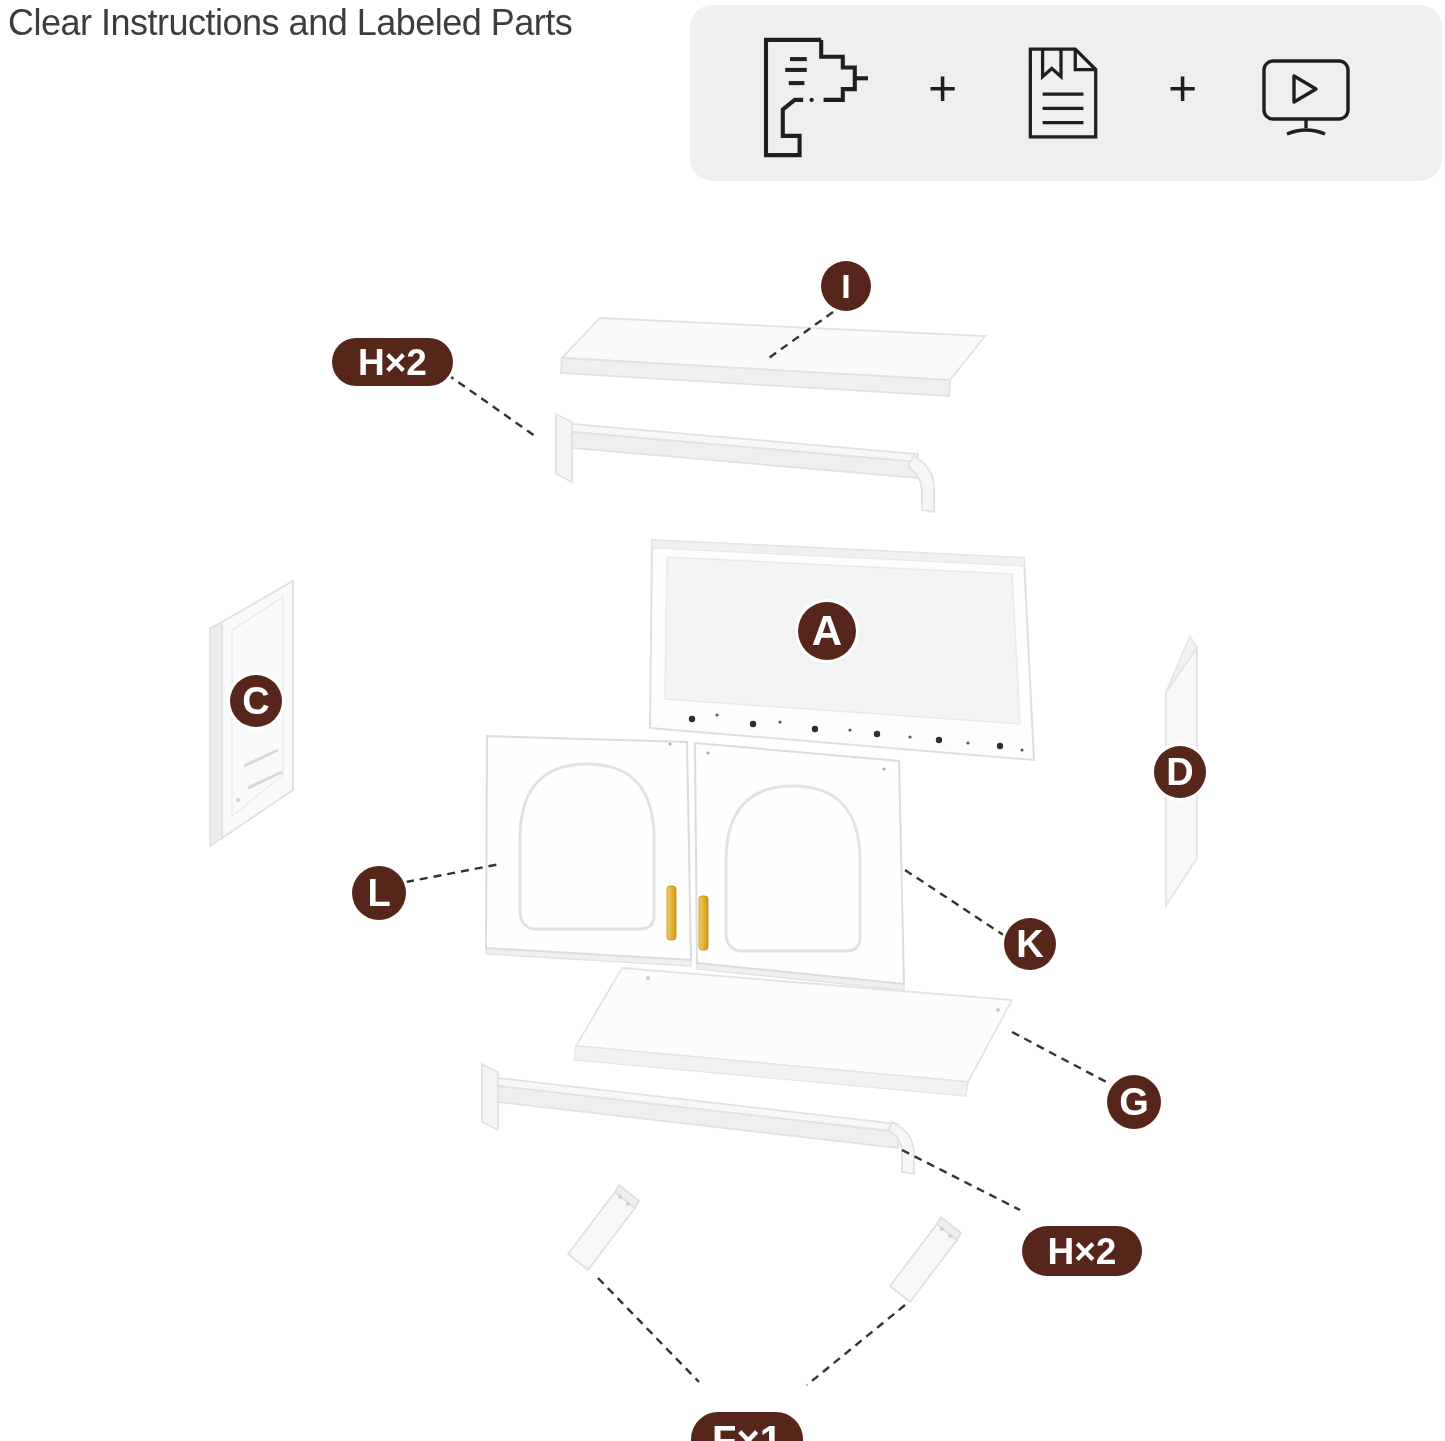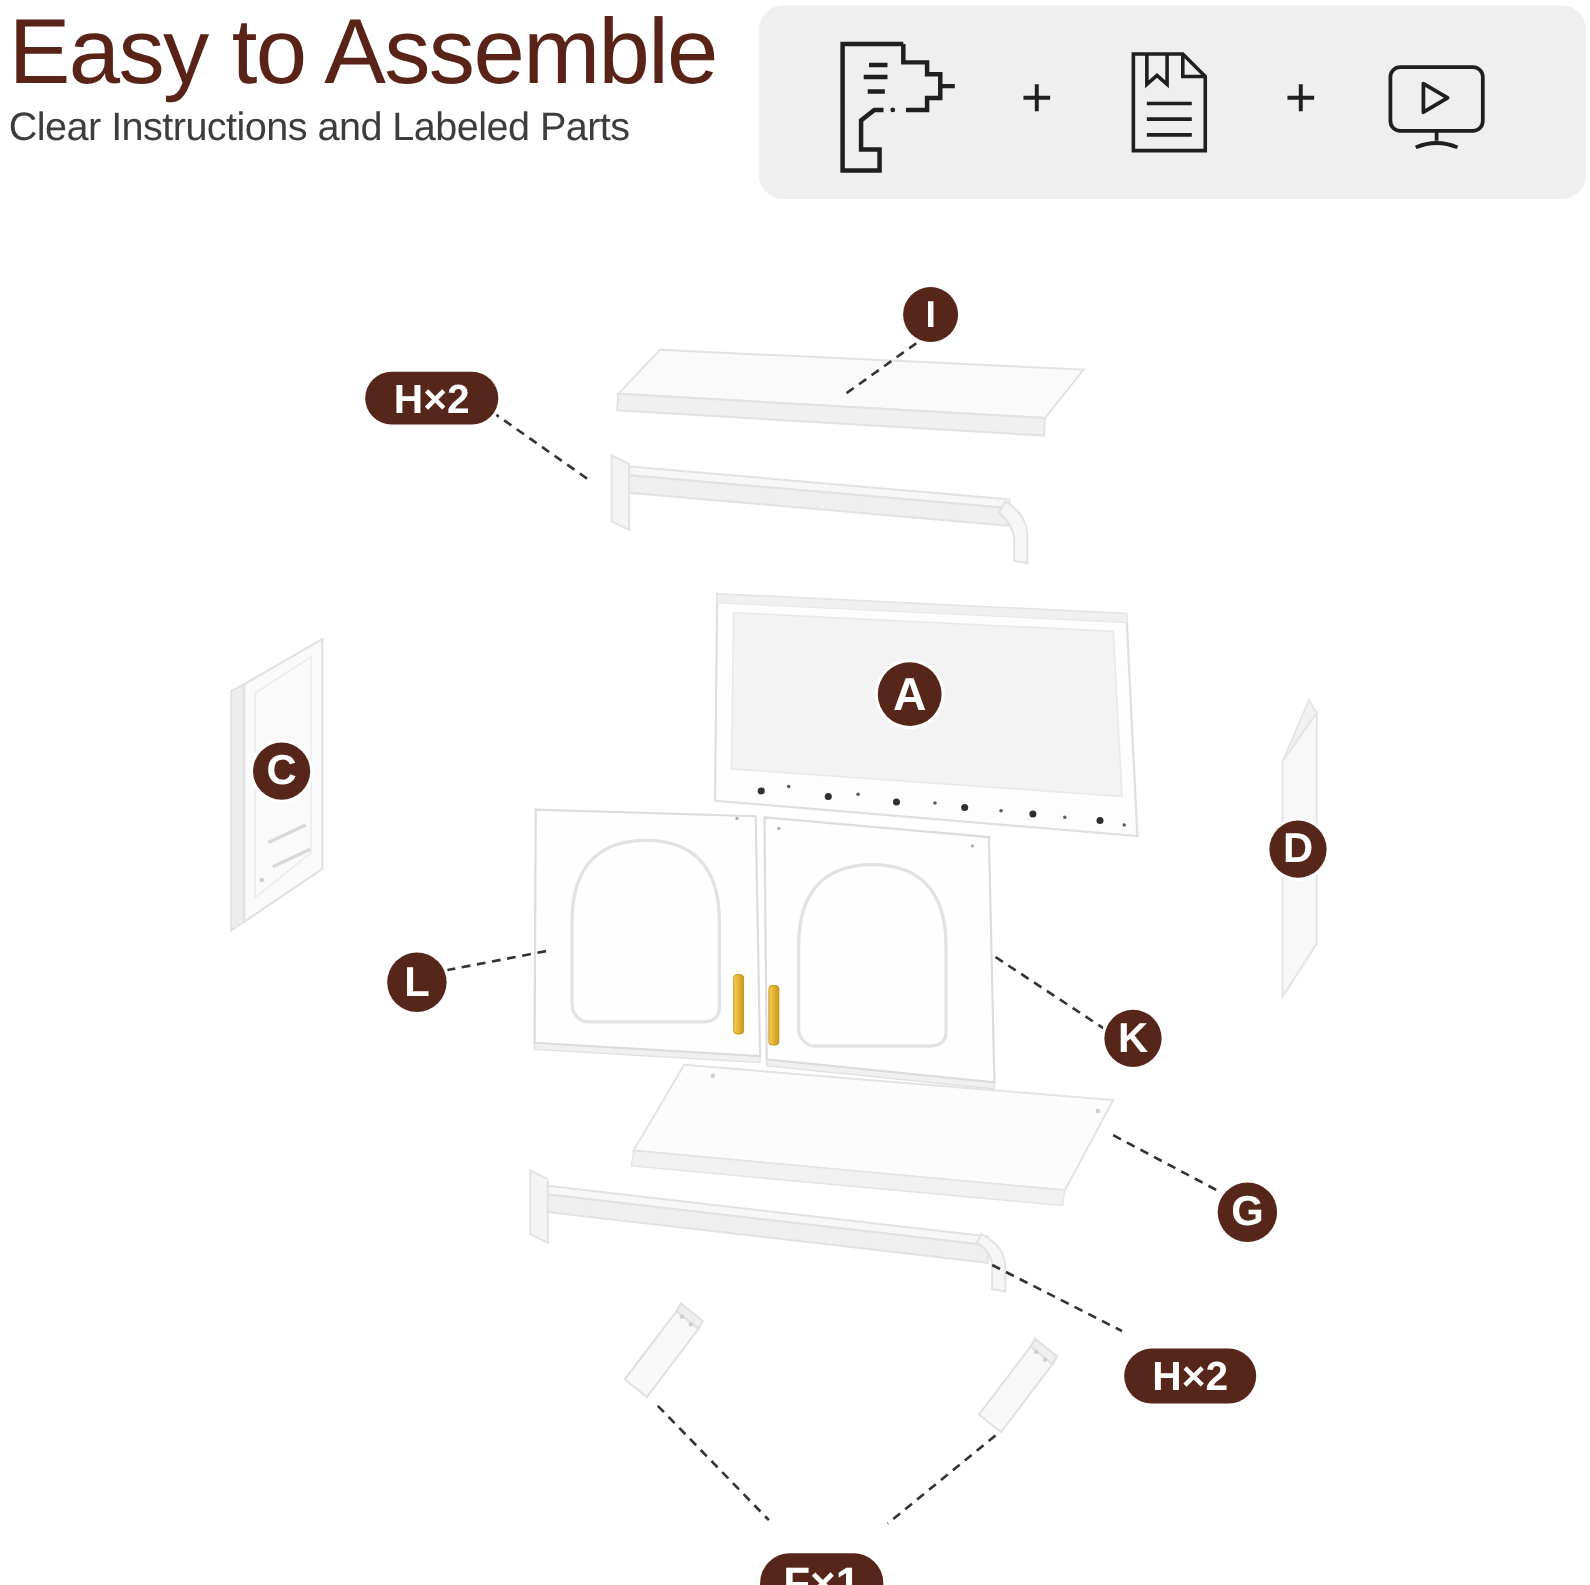--- a/index.html
+++ b/index.html
@@ -53,21 +53,20 @@
   .b-g{left:1107px;top:1075px;width:54px;height:54px;font-size:38px;}
   .b-h2-bot{left:1022px;top:1195px;width:120px;height:50px;font-size:37px;}
   .b-f2{left:691px;top:1381px;width:112px;height:55px;font-size:40px;}
 </style>
 </head>
 <body>
 
 <div class="page">
 
   <div class="header">
-    <h1 class="title">Easy to Assemble</h1>
     <p class="subtitle">Clear Instructions and Labeled Parts</p>
   </div>
 
   <div class="feature-box">
     <svg class="icon-drill" width="120" height="125" viewBox="0 0 100 104" fill="none" stroke="#1F1F1F" stroke-width="3.4">
       <path d="M56,4 H10 V100 H38 V84 H24 V62 L34,54 H41"></path>
       <path d="M56,4 V18 H74 V27 H84 V45 H74 V54 H58"></path>
       <path d="M84,36 H95"></path>
       <circle cx="48" cy="54" r="1.8" fill="#1F1F1F" stroke="none"></circle>
       <path d="M30,20 H44"></path>

